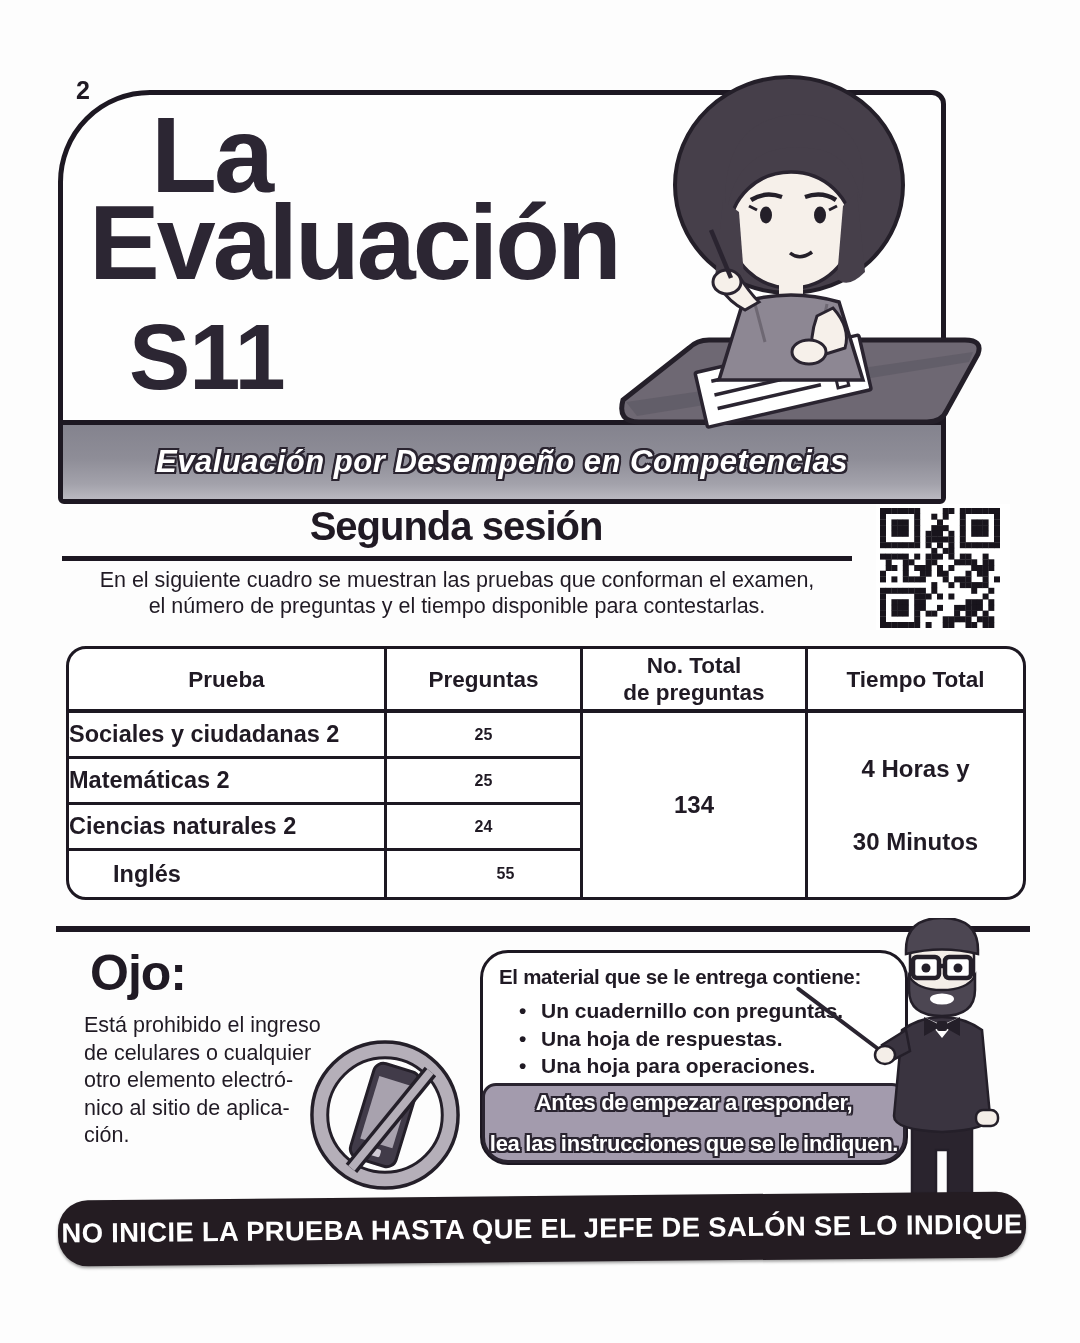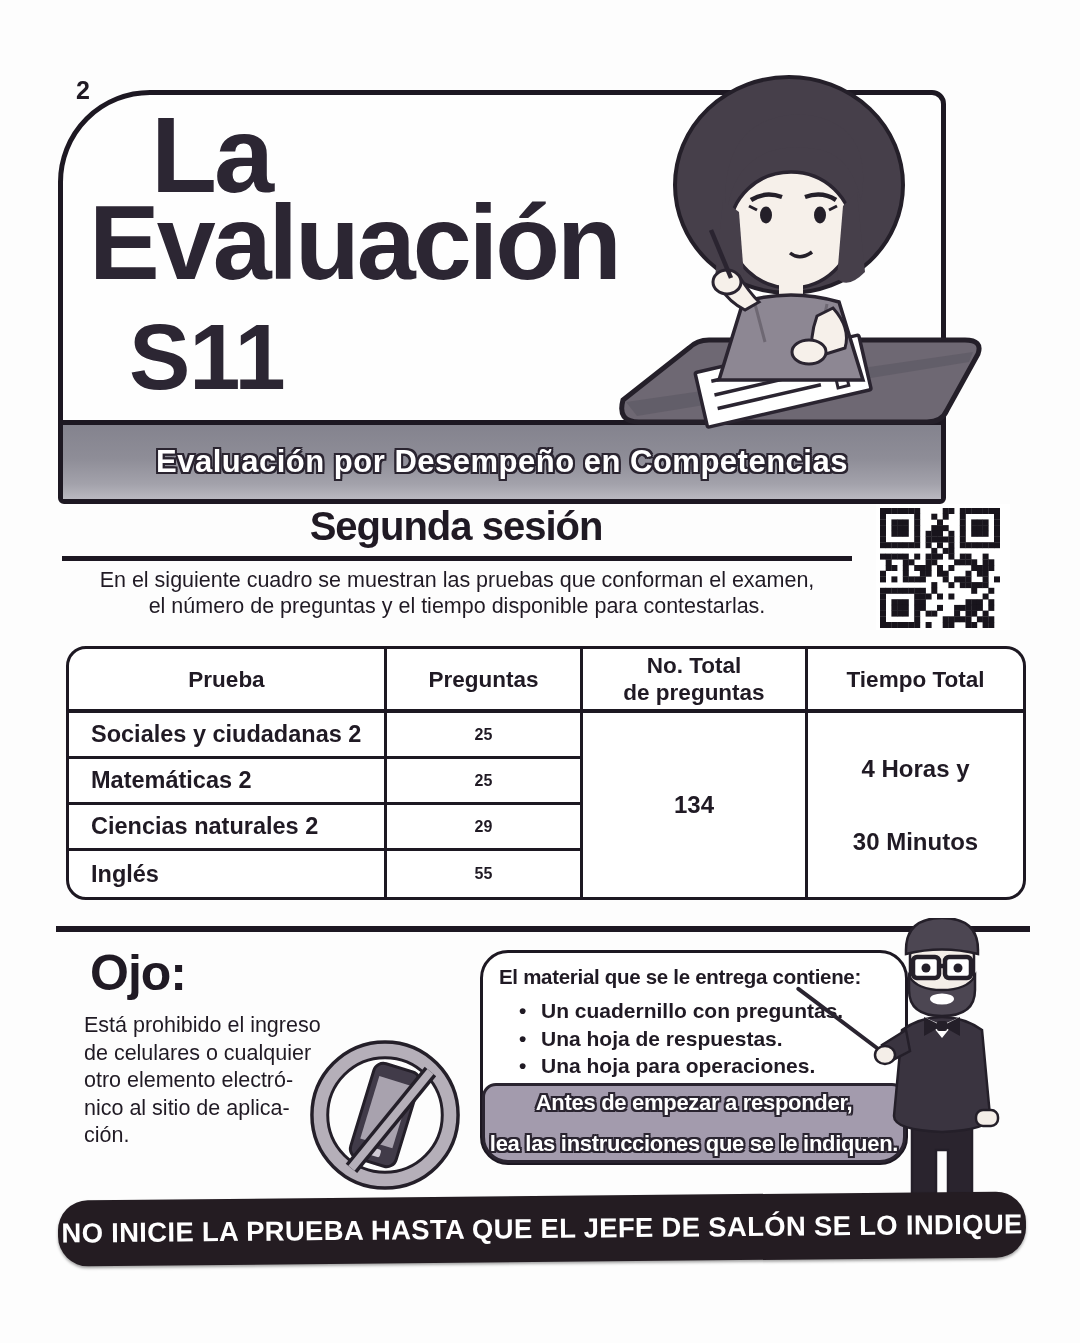--- a/index.html
+++ b/index.html
@@ -17,21 +17,21 @@
   .header-box{
     left:58px;top:90px;width:888px;height:414px;background:#fefefe;
     border:5px solid #1d1822;border-radius:92px 14px 6px 6px;box-sizing:border-box;
   }
   .title-1{left:88px;top:6px;font-size:108px;font-weight:700;letter-spacing:-3px;color:#2c2633;position:absolute;line-height:1;}
   .title-2{left:26px;top:94px;font-size:106px;font-weight:700;letter-spacing:-3px;color:#2c2633;position:absolute;line-height:1;}
   .title-3{left:34px;top:216px;font-size:92px;font-weight:700;letter-spacing:-1px;color:#2c2633;position:absolute;line-height:1;margin-left:32px;}
   .header-banner{
     position:absolute;left:0;right:0;bottom:0;height:74px;
     background:linear-gradient(180deg,#84838e 0%,#8e8d97 45%,#a3a2ab 80%,#b9b8c0 100%);
-    border-top:5px solid #1d1822;display:flex;align-items:center;justify-content:center;
+    border-top:5px solid #1d1822;display:flex;align-items:center;justify-content:center;font-style:italic;
   }
   .outline-text{
     color:#ffffff;font-weight:700;
     text-shadow:-2px -2px 0 #2a2430,2px -2px 0 #2a2430,-2px 2px 0 #2a2430,2px 2px 0 #2a2430,
                 -2px 0 0 #2a2430,2px 0 0 #2a2430,0 -2px 0 #2a2430,0 2px 0 #2a2430;
   }
   .header-banner .outline-text{font-size:31px;letter-spacing:.5px;}
 
   .woman-illo{left:593px;top:50px;width:424px;height:386px;}
 
@@ -44,25 +44,25 @@
 
   
   .exam-table{
     left:66px;top:646px;width:960px;height:254px;background:#fff;
     border:3.5px solid #1d1822;border-radius:20px;box-sizing:border-box;overflow:hidden;
     display:grid;grid-template-columns:318px 196px 225px 1fr;grid-template-rows:64px repeat(4,1fr);
   }
   .th{display:flex;flex-direction:column;align-items:center;justify-content:center;
       font-size:22.5px;font-weight:700;line-height:27px;border-bottom:4px solid #1d1822;}
   .vline{border-right:3px solid #1d1822;}
-  .td-name{display:flex;align-items:center;padding-left:22px;font-size:23.5px;font-weight:700;
+  .td-name{display:flex;align-items:center;font-size:23.5px;font-weight:700;
            border-right:3px solid #1d1822;border-bottom:3px solid #1d1822;}
   .td-count{display:flex;align-items:center;justify-content:center;font-size:16px;font-weight:700;
             border-right:3px solid #1d1822;border-bottom:3px solid #1d1822;}
-  .noline{border-bottom:none !important;}
+  .noline{border-bottom:none !important;margin-left:44px;}
   .td-total{grid-column:3;grid-row:2/6;display:flex;align-items:center;justify-content:center;
             font-size:24px;font-weight:700;border-right:3px solid #1d1822;}
   .td-time{grid-column:4;grid-row:2/6;display:flex;flex-direction:column;align-items:center;justify-content:center;
            font-size:24px;font-weight:700;line-height:36px;gap:37px;}
 
   .thick-rule{left:56px;top:926px;width:974px;height:6px;background:#1d1822;}
 
   
   .ojo-heading{left:90px;top:944px;font-size:50px;font-weight:700;letter-spacing:-1px;}
   .ojo-text{left:84px;top:1012px;width:280px;font-size:21.5px;font-weight:400;line-height:27.5px;}
@@ -406,21 +406,21 @@
       <span>No. Total</span>
       <span>de preguntas</span>
     </div>
     <div class="th">Tiempo Total</div>
 
     <div class="td-name">Sociales y ciudadanas 2</div>
     <div class="td-count">25</div>
     <div class="td-name">Matemáticas 2</div>
     <div class="td-count">25</div>
     <div class="td-name">Ciencias naturales 2</div>
-    <div class="td-count">29</div>
+    <div class="td-count">24</div>
     <div class="td-name noline">Inglés</div>
     <div class="td-count noline">55</div>
 
     <div class="td-total">134</div>
     <div class="td-time">
       <span>4 Horas y</span>
       <span>30 Minutos</span>
     </div>
   </div>
 

